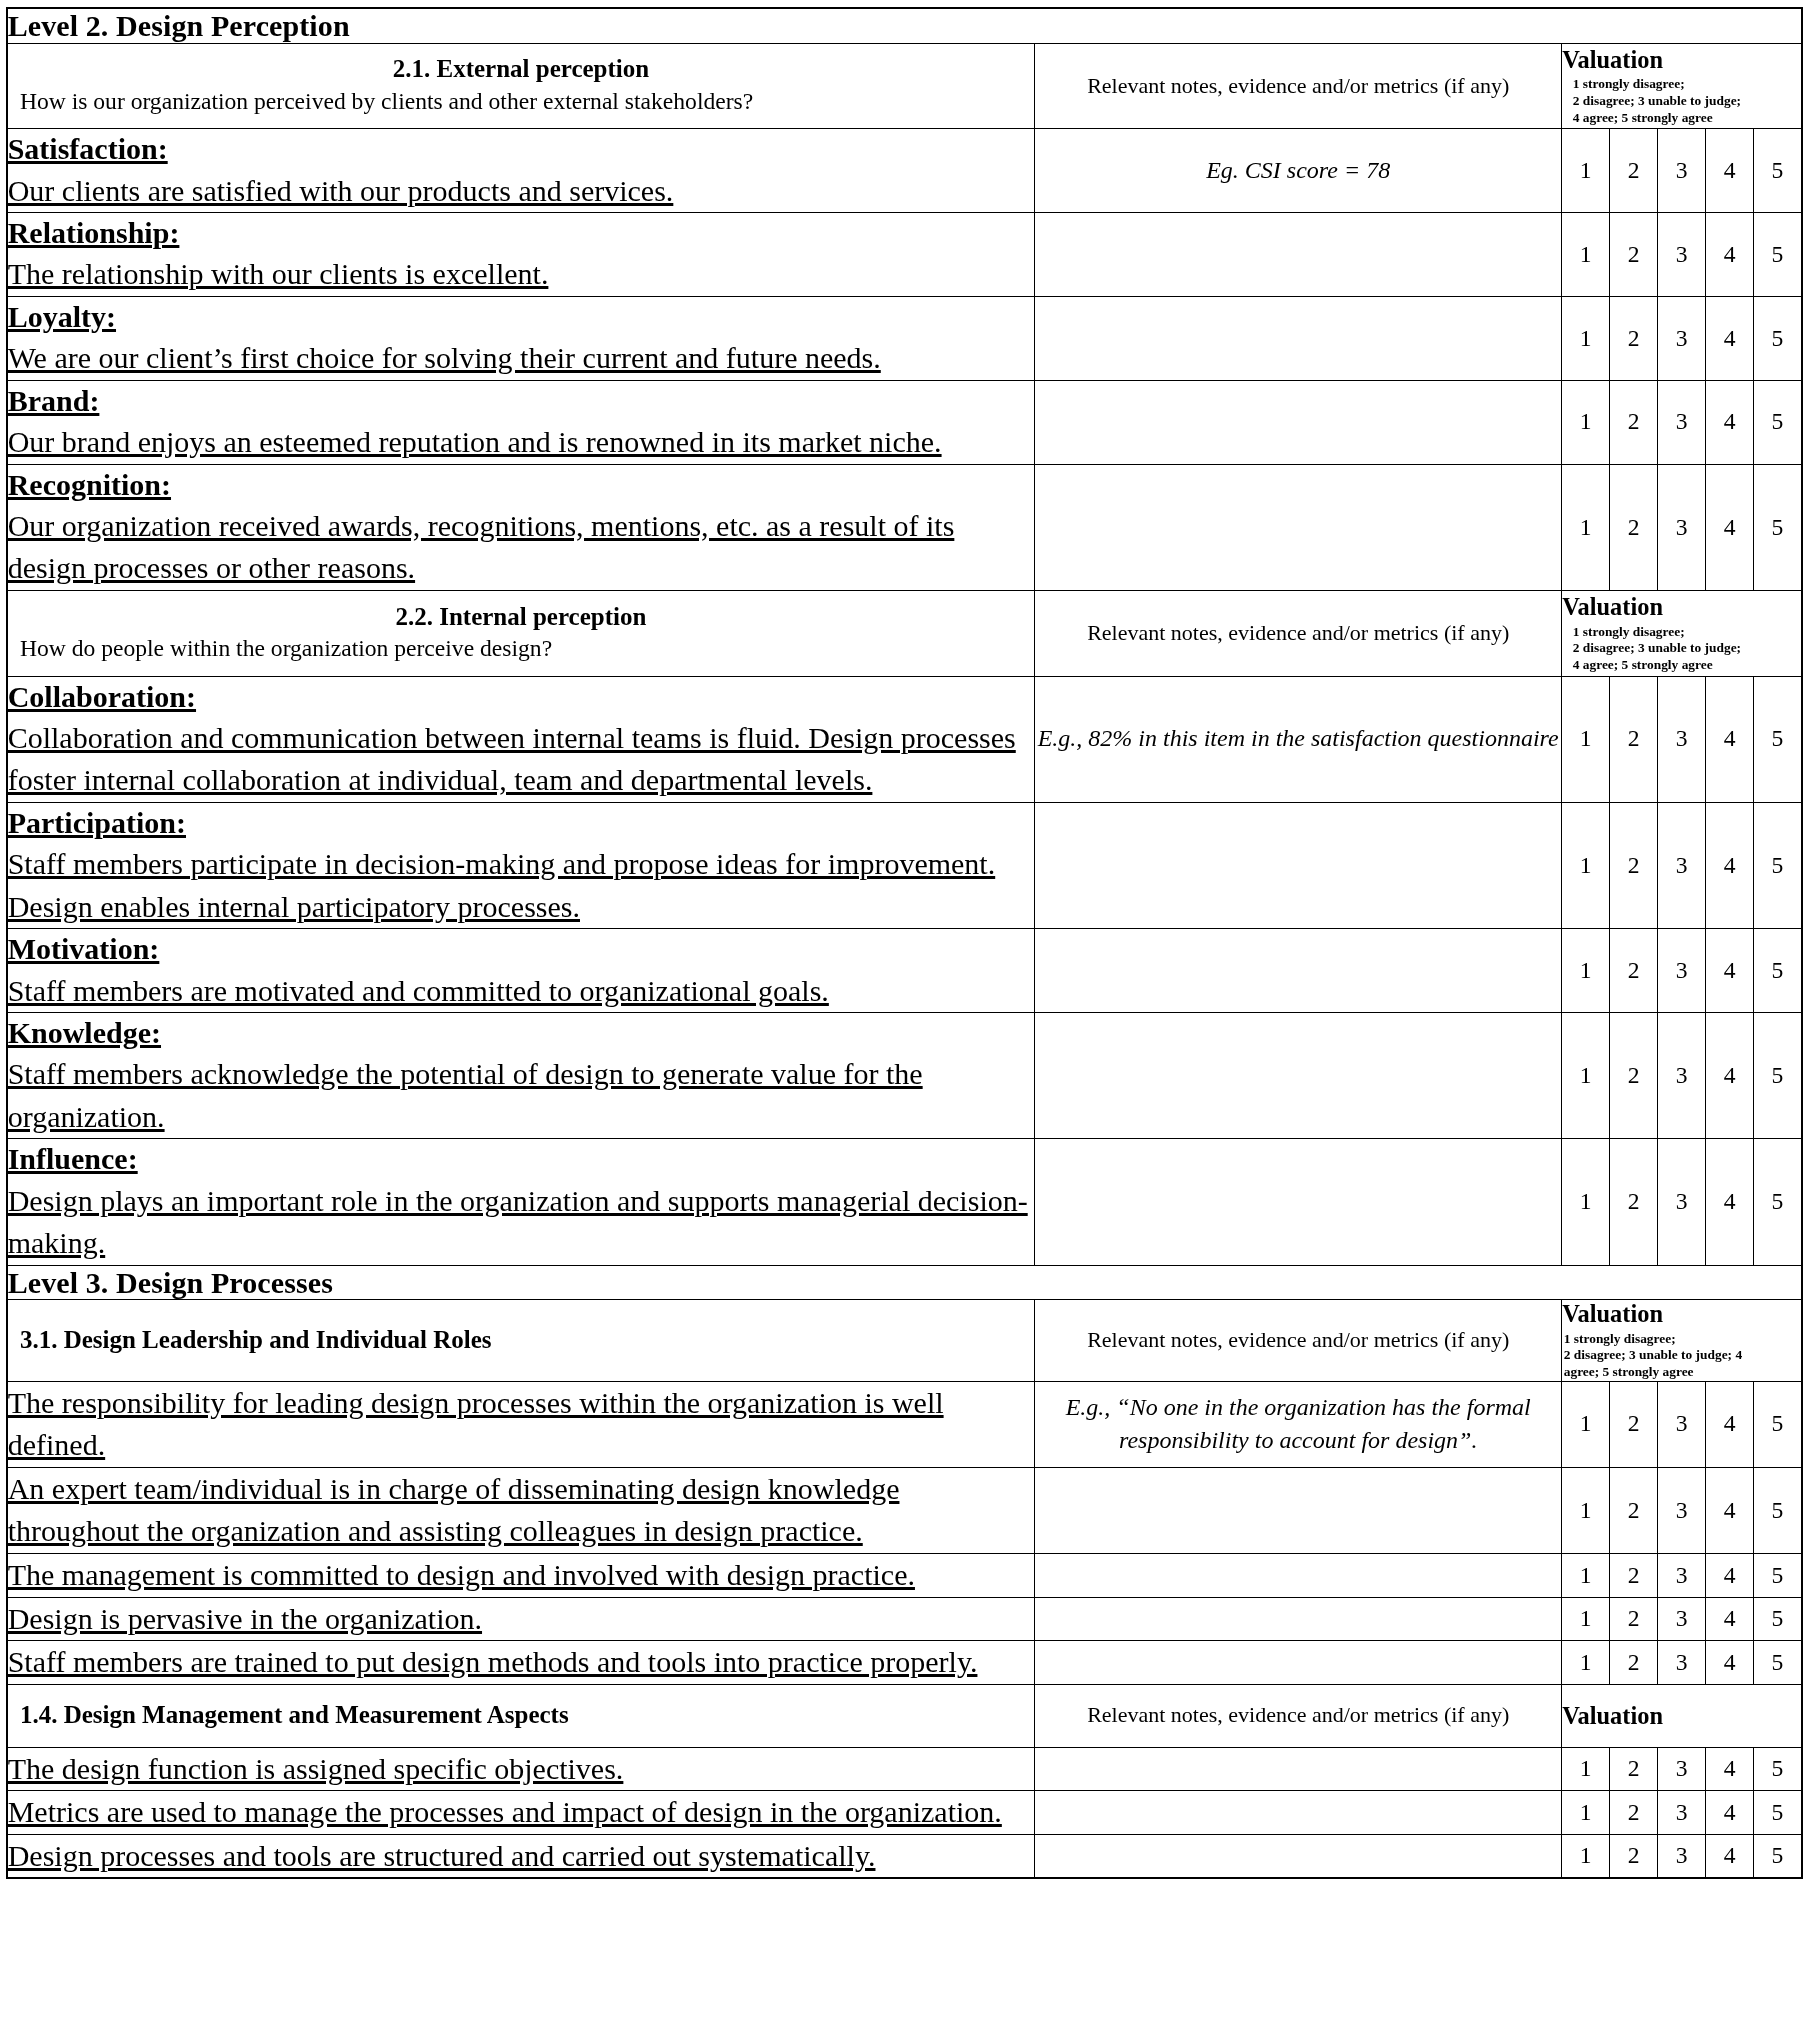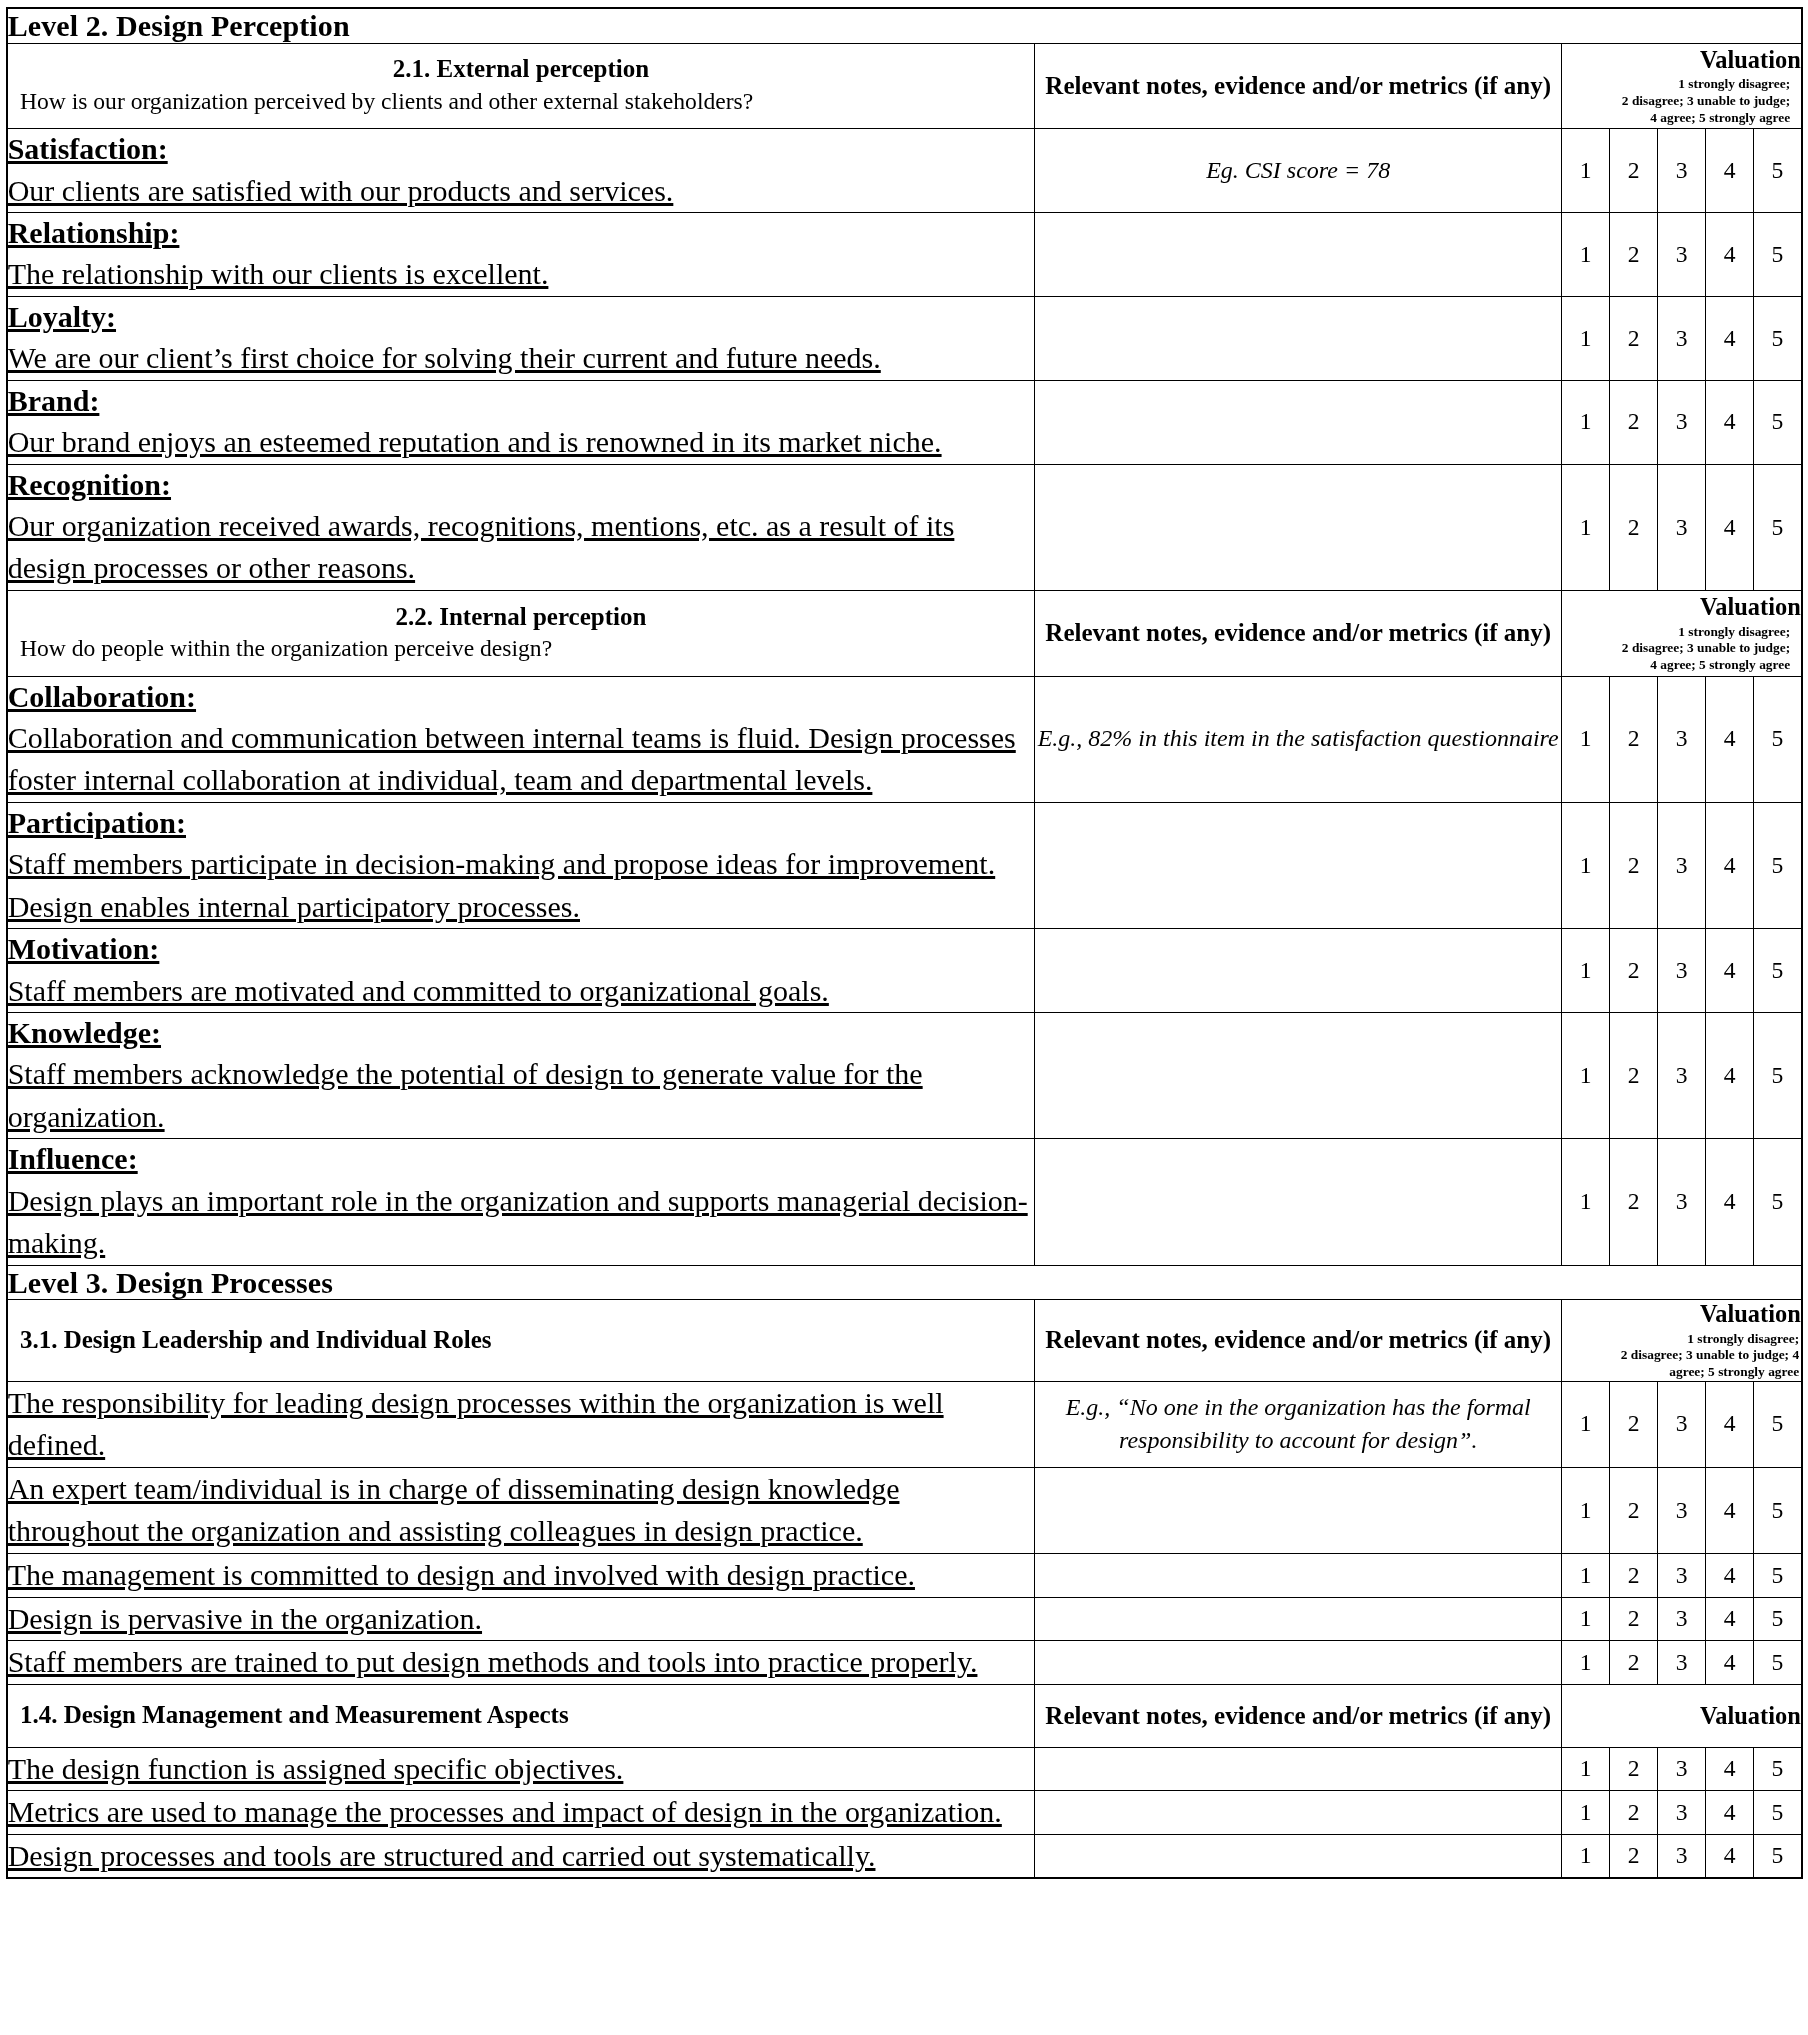--- a/index.html
+++ b/index.html
@@ -74,28 +74,28 @@
   }
   .sec-title-only {
     font-size: 25px;
     font-weight: bold;
     line-height: 1.25;
     margin: 0;
   }
 
   .notes-head {
     text-align: center;
-    font-size: 25px;
-    font-weight: bold;
+    font-size: 22px;
+    font-weight: normal;
     line-height: 1.3;
     padding: 9px 14px;
   }
 
   .valuation-head {
-    text-align: right;
+    text-align: left;
     padding: 5.7px 4.9px 6.5px 4.9px;
   }
   .valuation-title {
     font-size: 24.4px;
     font-weight: bold;
     line-height: 1.18;
     margin: 0 0 1.6px 0;
   }
   .valuation-scale {
     font-size: 13.4px;

